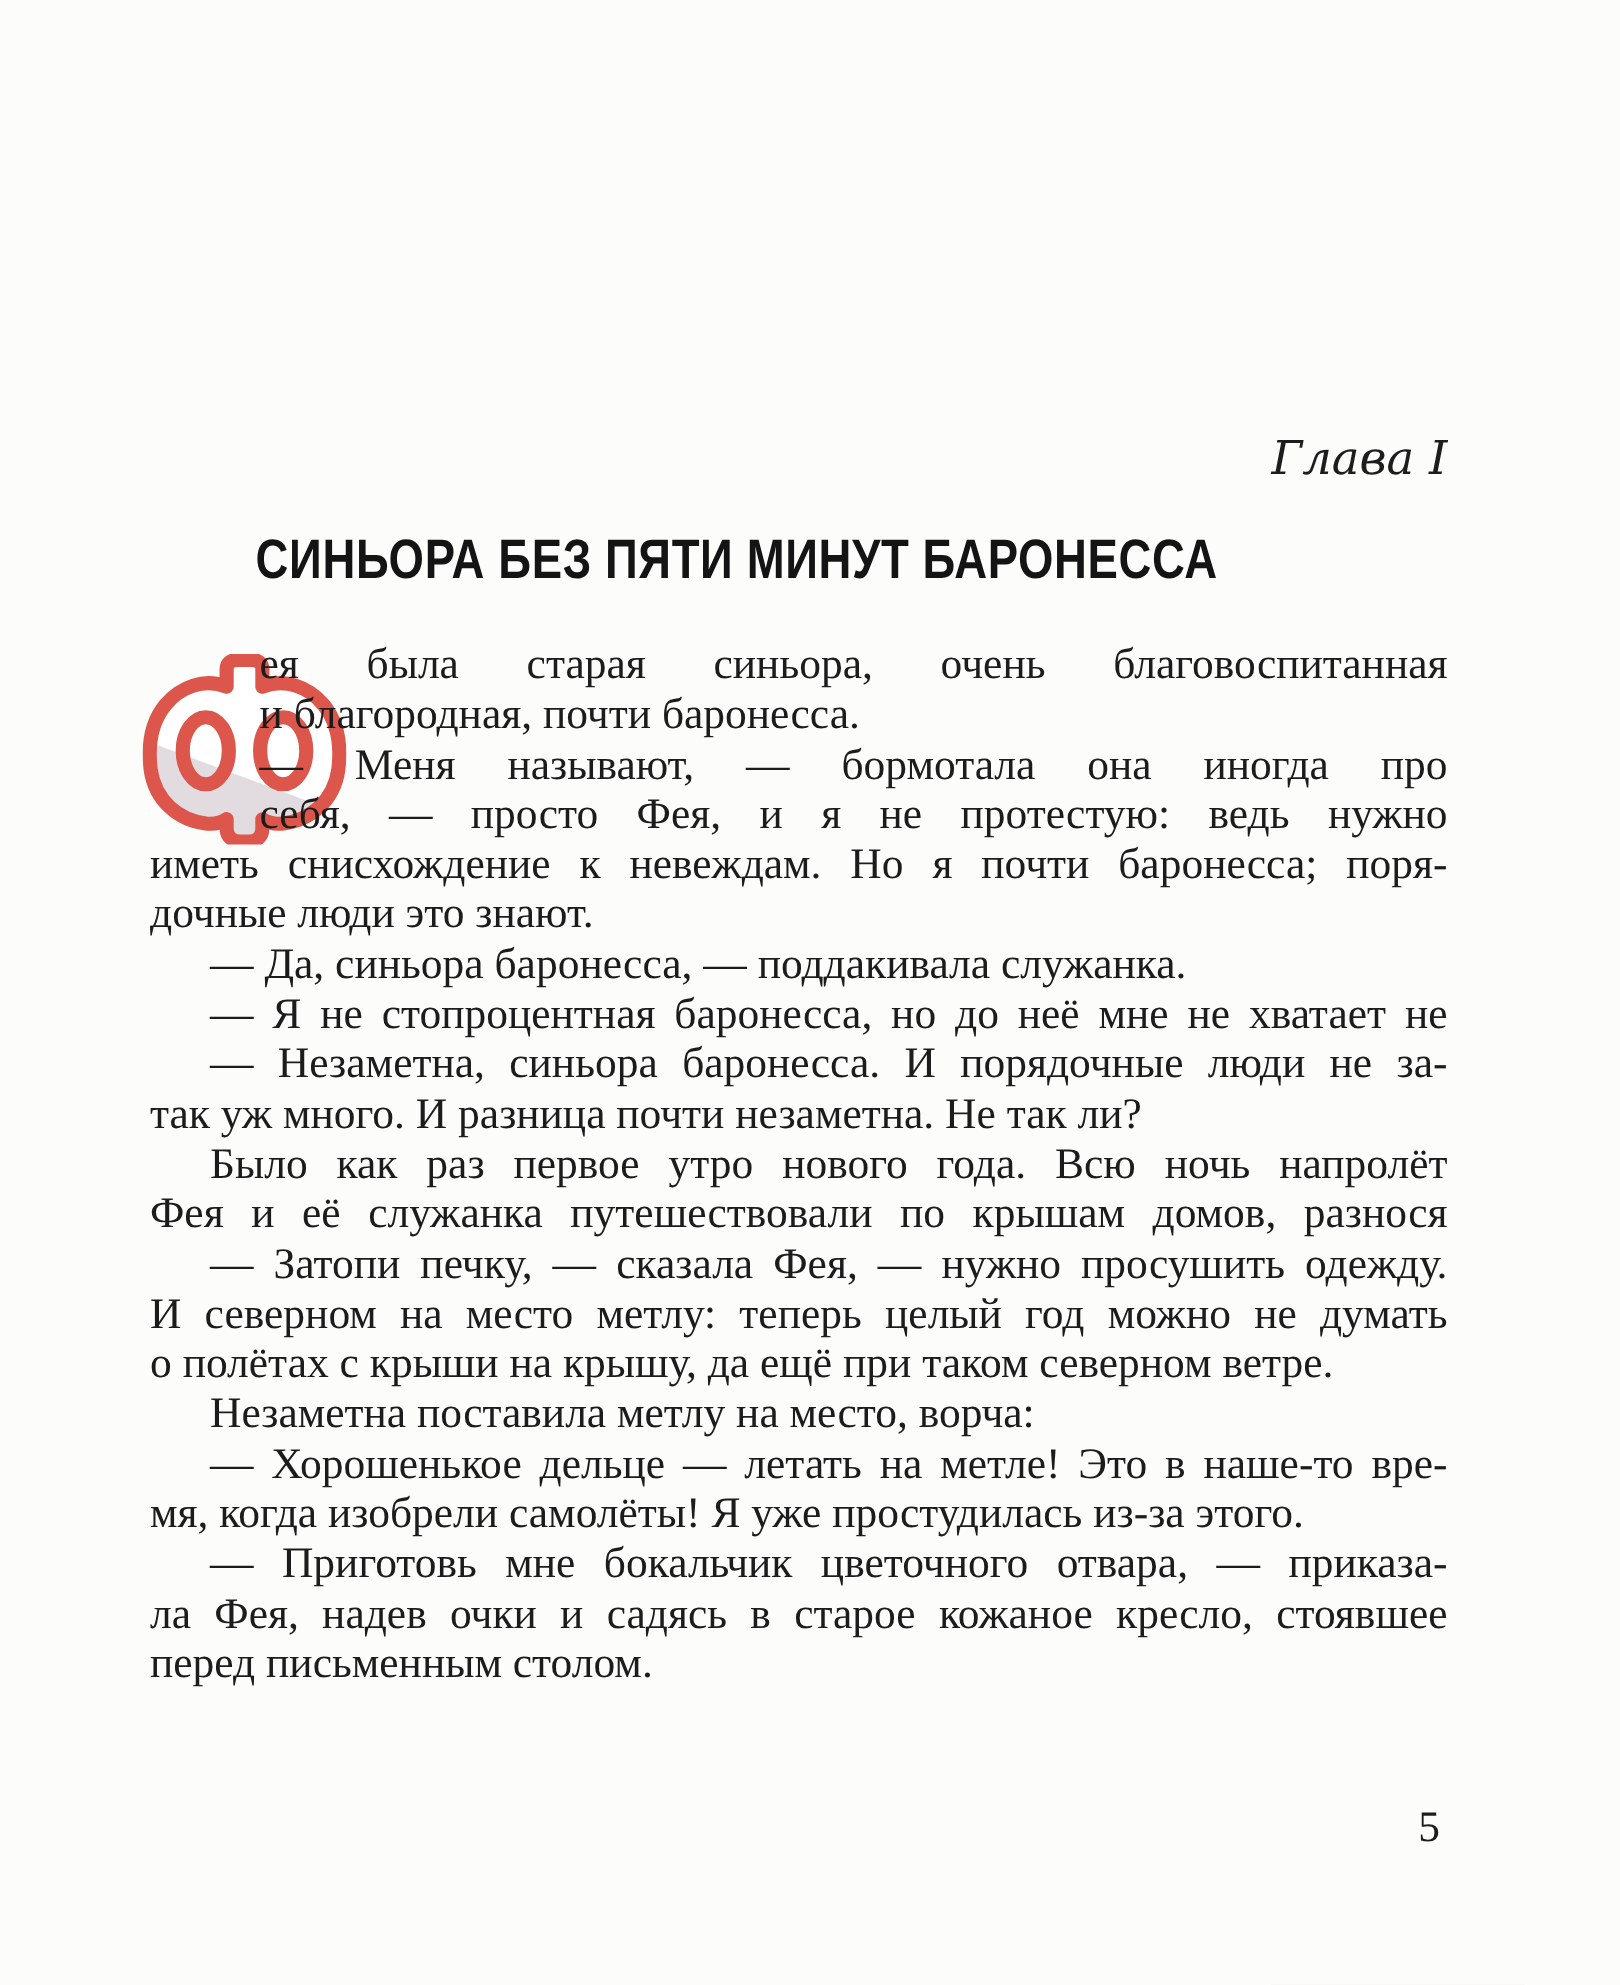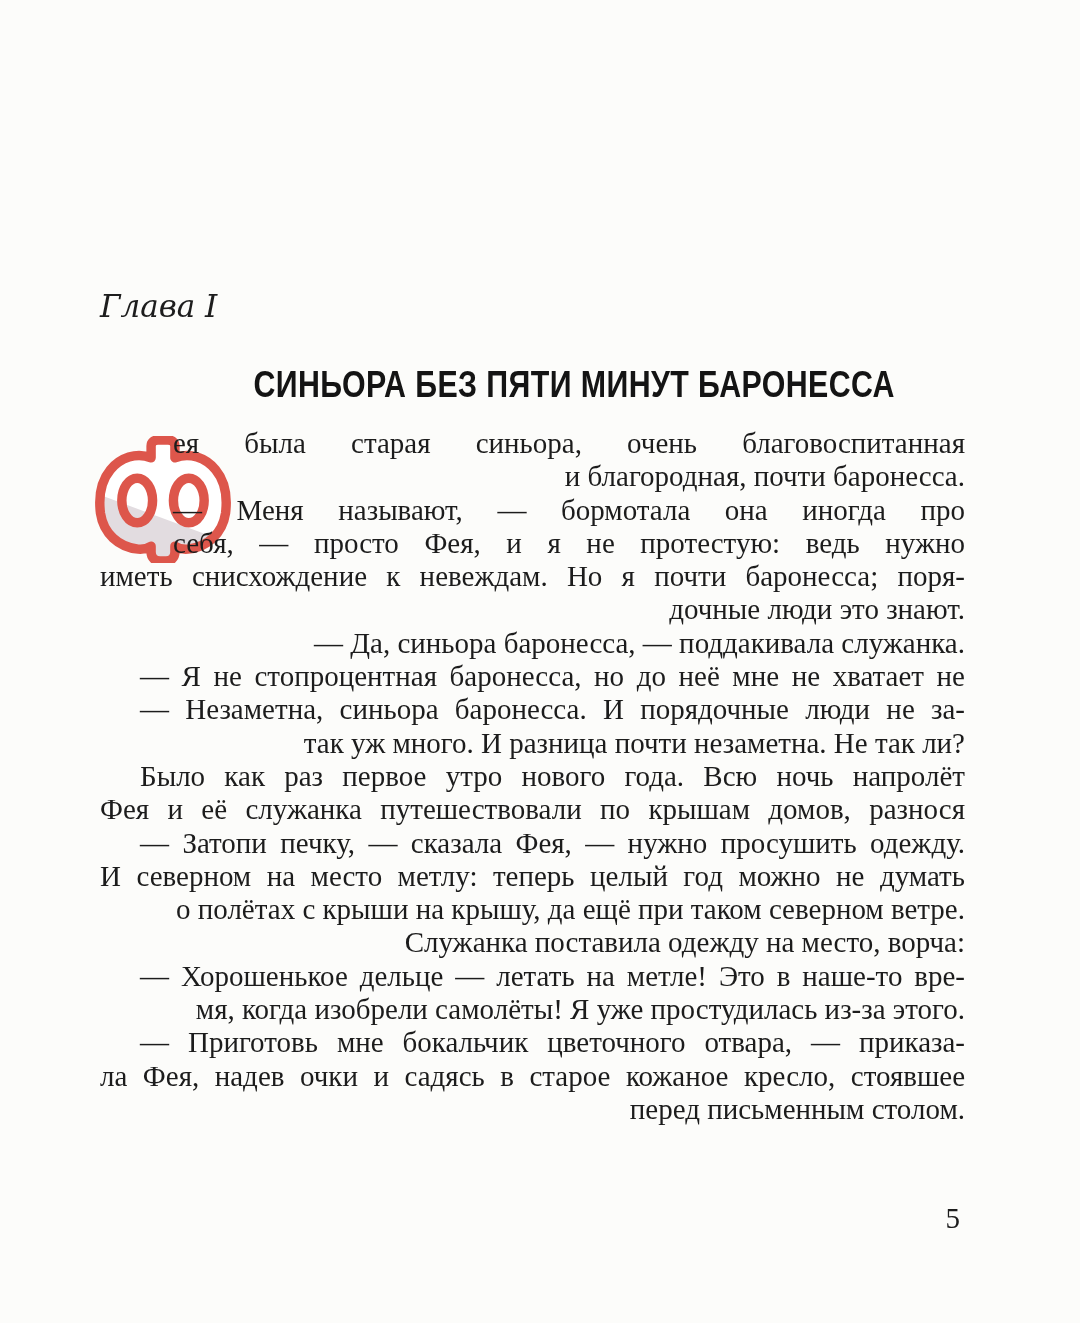--- a/index.html
+++ b/index.html
@@ -11,30 +11,30 @@
   .page {
     position:relative;
     width:1080px; height:1323px;
     background:#fcfcfa;
     overflow:hidden;
     color:#1c1c1c;
   }
   .chapter {
     position:absolute;
     left:100px; width:865px; top:288px;
-    text-align:left;
+    text-align:right;
     font-family:"DejaVu Serif", serif;
     font-style:italic;
     font-size:31px;
     color:#1d1d1d;
   }
   .title {
     position:absolute;
-    left:100px; width:865px; top:364px;
-    text-align:right;
+    left:100px; width:865px; top:352px;
+    text-align:left;
   }
   .title > span {
     display:inline-block;
     font-family:"Liberation Sans", sans-serif;
     font-weight:700;
     font-size:37px;
     letter-spacing:0.5px;
     transform:scaleX(0.82);
     transform-origin:center;
     white-space:nowrap;
@@ -48,21 +48,21 @@
   .bodytext {
     position:absolute;
     left:100px; top:427px;
     width:865px;
   }
   .line {
     height:33.3px;
     line-height:33.3px;
     font-size:29px;
     white-space:nowrap;
-    text-align:right;
+    text-align:left;
     color:#1c1c1c;
   }
   .line.just {
     white-space:normal;
     text-align:justify;
     text-align-last:justify;
   }
   .line.cap { margin-left:73px; }
   .line.ind { text-indent:40px; }
   .pagenum {
@@ -121,21 +121,21 @@
       <div class="line">дочные люди это знают.</div>
       <div class="line ind">— Да, синьора баронесса, — поддакивала служанка.</div>
       <div class="line just ind">— Я не стопроцентная баронесса, но до неё мне не хватает не</div>
       <div class="line just ind">— Незаметна, синьора баронесса. И порядочные люди не за-</div>
       <div class="line">так уж много. И разница почти незаметна. Не так ли?</div>
       <div class="line just ind">Было как раз первое утро нового года. Всю ночь напролёт</div>
       <div class="line just">Фея и её служанка путешествовали по крышам домов, разнося</div>
       <div class="line just ind">— Затопи печку, — сказала Фея, — нужно просушить одежду.</div>
       <div class="line just">И северном на место метлу: теперь целый год можно не думать</div>
       <div class="line">о полётах с крыши на крышу, да ещё при таком северном ветре.</div>
-      <div class="line ind">Служанка поставила одежду на место, ворча:</div>
+      <div class="line ind">Незаметна поставила метлу на место, ворча:</div>
       <div class="line just ind">— Хорошенькое дельце — летать на метле! Это в наше-то вре-</div>
       <div class="line">мя, когда изобрели самолёты! Я уже простудилась из-за этого.</div>
       <div class="line just ind">— Приготовь мне бокальчик цветочного отвара, — приказа-</div>
       <div class="line just">ла Фея, надев очки и садясь в старое кожаное кресло, стоявшее</div>
       <div class="line">перед письменным столом.</div>
     </div>
 
   <div class="pagenum">5</div>
 
 </div>

